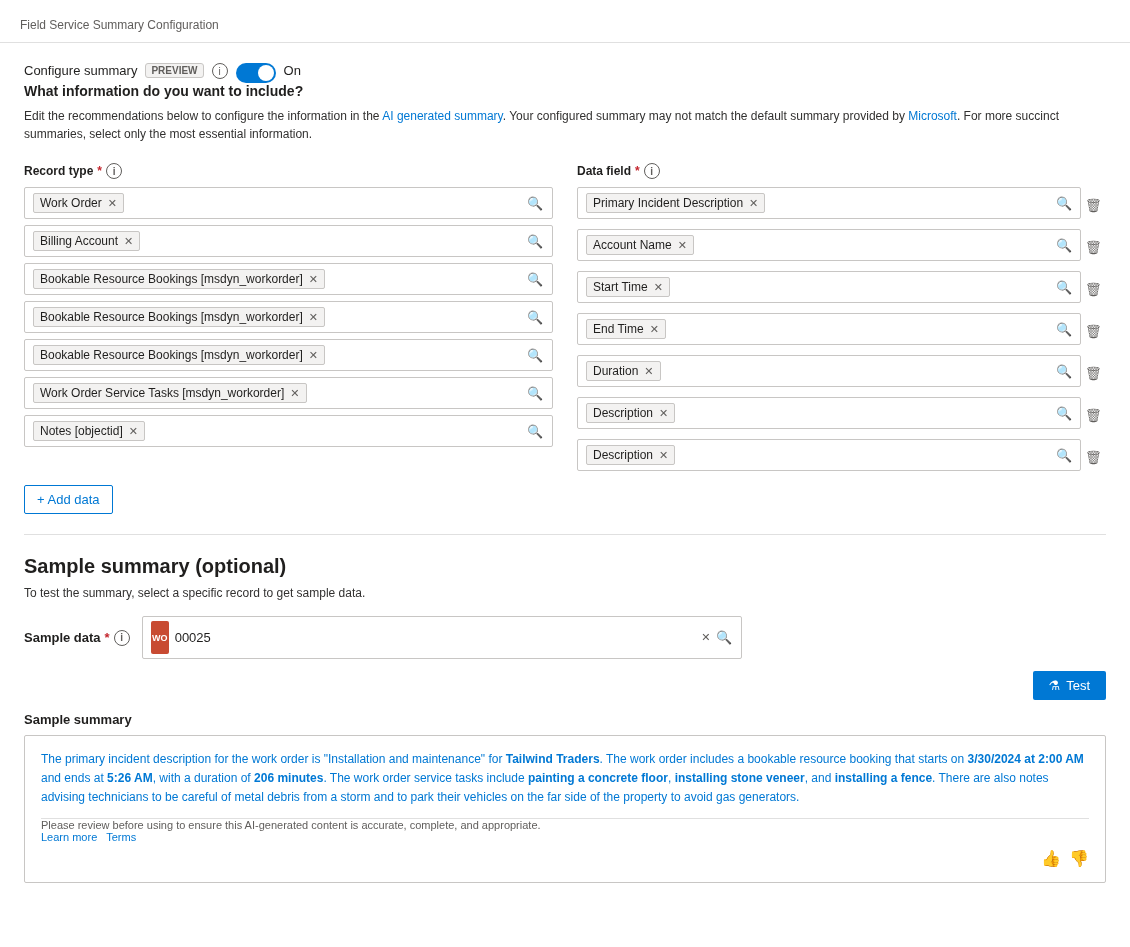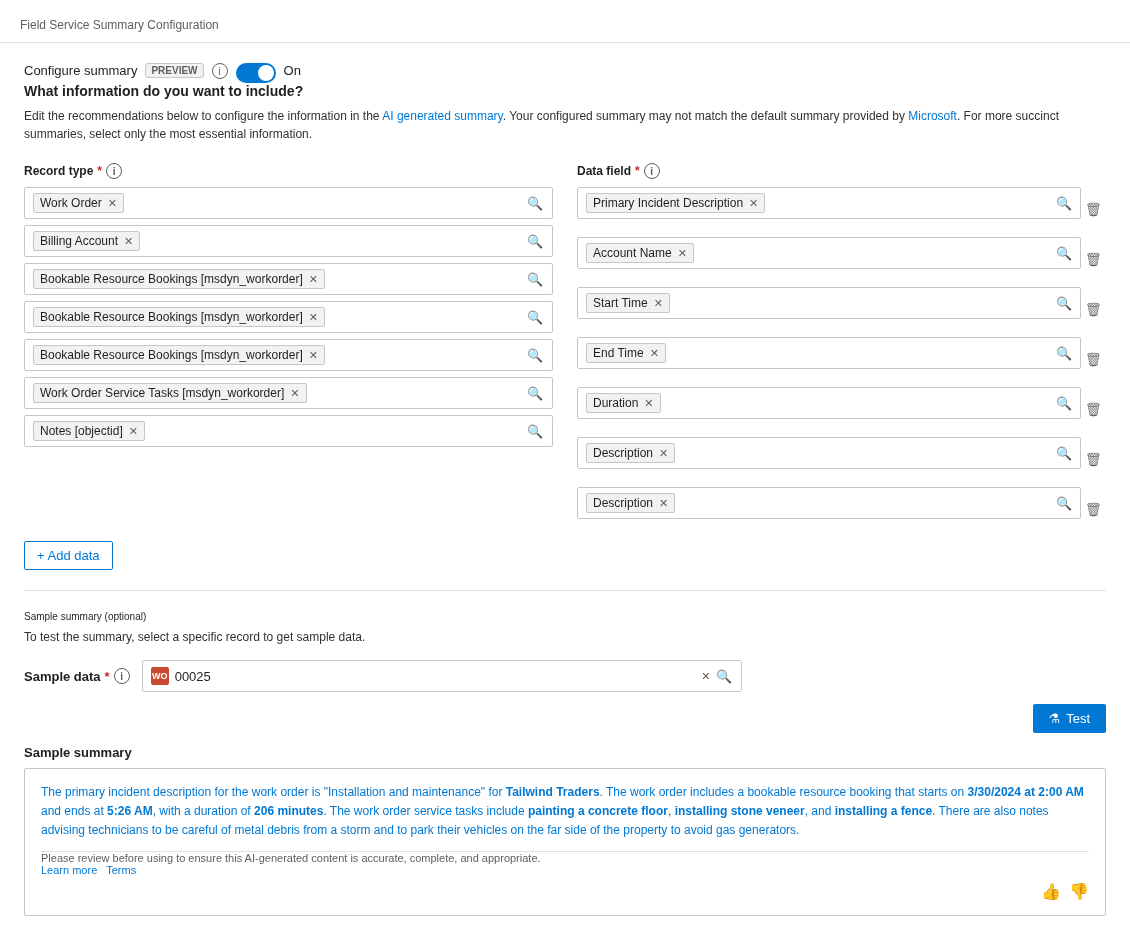--- a/index.html
+++ b/index.html
@@ -29,27 +29,27 @@
     
     .field-row { display: flex; align-items: center; border: 1px solid #c8c6c4; border-radius: 2px; margin-bottom: 6px; background: #fff; min-height: 32px; padding: 4px 8px; }
     .field-tag { display: inline-flex; align-items: center; gap: 4px; background: #f3f2f1; border: 1px solid #c8c6c4; border-radius: 2px; padding: 2px 6px; font-size: 12px; color: #201f1e; }
     .field-tag .close-x { cursor: pointer; color: #605e5c; font-size: 11px; margin-left: 2px; }
     .field-row-search { margin-left: auto; color: #605e5c; cursor: pointer; }
     
     .add-data-btn { display: inline-flex; align-items: center; gap: 6px; padding: 6px 12px; border: 1px solid #0078d4; border-radius: 2px; color: #0078d4; background: #fff; cursor: pointer; font-size: 13px; margin-top: 4px; }
     
     .section-divider { border: none; border-top: 1px solid #e0e0e0; margin: 20px 0; }
     
-    .sample-section-title { font-size: 10px; font-weight: 400; margin-bottom: 8px; }
+    .sample-section-title { font-size: 20px; font-weight: 700; margin-bottom: 8px; }
     .sample-description { font-size: 12px; color: #323130; margin-bottom: 16px; }
     
     .sample-data-row { display: flex; align-items: center; gap: 12px; margin-bottom: 12px; }
     .sample-data-label { font-size: 13px; font-weight: 600; display: flex; align-items: center; gap: 4px; min-width: 90px; }
     .sample-data-input { flex: 1; border: 1px solid #c8c6c4; border-radius: 2px; padding: 4px 8px; display: flex; align-items: center; gap: 6px; min-height: 32px; max-width: 600px; }
-    .record-icon { width: 18px; height: 18px; background: #c84b32; border-radius: 2px; display: inline-flex; align-items: center; justify-content: center; color: #fff; font-size: 9px; font-weight: 600; }
+    .record-icon { width: 18px; height: 33px; background: #c84b32; border-radius: 2px; display: inline-flex; align-items: center; justify-content: center; color: #fff; font-size: 9px; font-weight: 600; }
     .sample-data-value { font-size: 13px; color: #201f1e; flex: 1; }
     .sample-data-close { cursor: pointer; color: #605e5c; font-size: 11px; }
     .sample-search-icon { margin-left: auto; color: #605e5c; }
     
     .test-btn-row { display: flex; justify-content: flex-end; margin-bottom: 12px; }
     .test-btn { background: #0078d4; color: #fff; border: none; border-radius: 2px; padding: 7px 16px; font-size: 13px; cursor: pointer; display: flex; align-items: center; gap: 6px; }
     
     .sample-summary-title { font-size: 13px; font-weight: 600; margin-bottom: 8px; }
     .sample-summary-box { border: 1px solid #c8c6c4; border-radius: 2px; padding: 14px 16px; }
     .summary-text { font-size: 12px; color: #0078d4; line-height: 1.6; }
@@ -57,21 +57,21 @@
     
     .disclaimer { font-size: 11px; color: #605e5c; margin-top: 10px; padding-top: 0; border-top: 1px solid #e0e0e0; }
     .disclaimer a { color: #0078d4; text-decoration: none; }
     .feedback-row { display: flex; justify-content: flex-end; gap: 8px; margin-top: 6px; }
     .feedback-btn { background: none; border: none; cursor: pointer; color: #605e5c; font-size: 16px; }
 
     .columns-wrapper { display: grid; grid-template-columns: 1fr 1fr; gap: 0 24px; }
     .left-col {}
     .right-col {}
     .right-row { display: flex; align-items: center; margin-bottom: 6px; }
-    .right-row .field-row { flex: 1; margin-bottom: 12px; }
+    .right-row .field-row { flex: 1; margin-bottom: 4px; }
     .delete-icon-btn { background: none; border: none; cursor: pointer; color: #605e5c; padding: 4px; display: flex; align-items: center; }
   </style>
 </head>
 <body>
 
 <div>
   <div class="page-header">
     <div class="page-subtitle">Field Service Summary Configuration</div>
   </div>
 </div>

